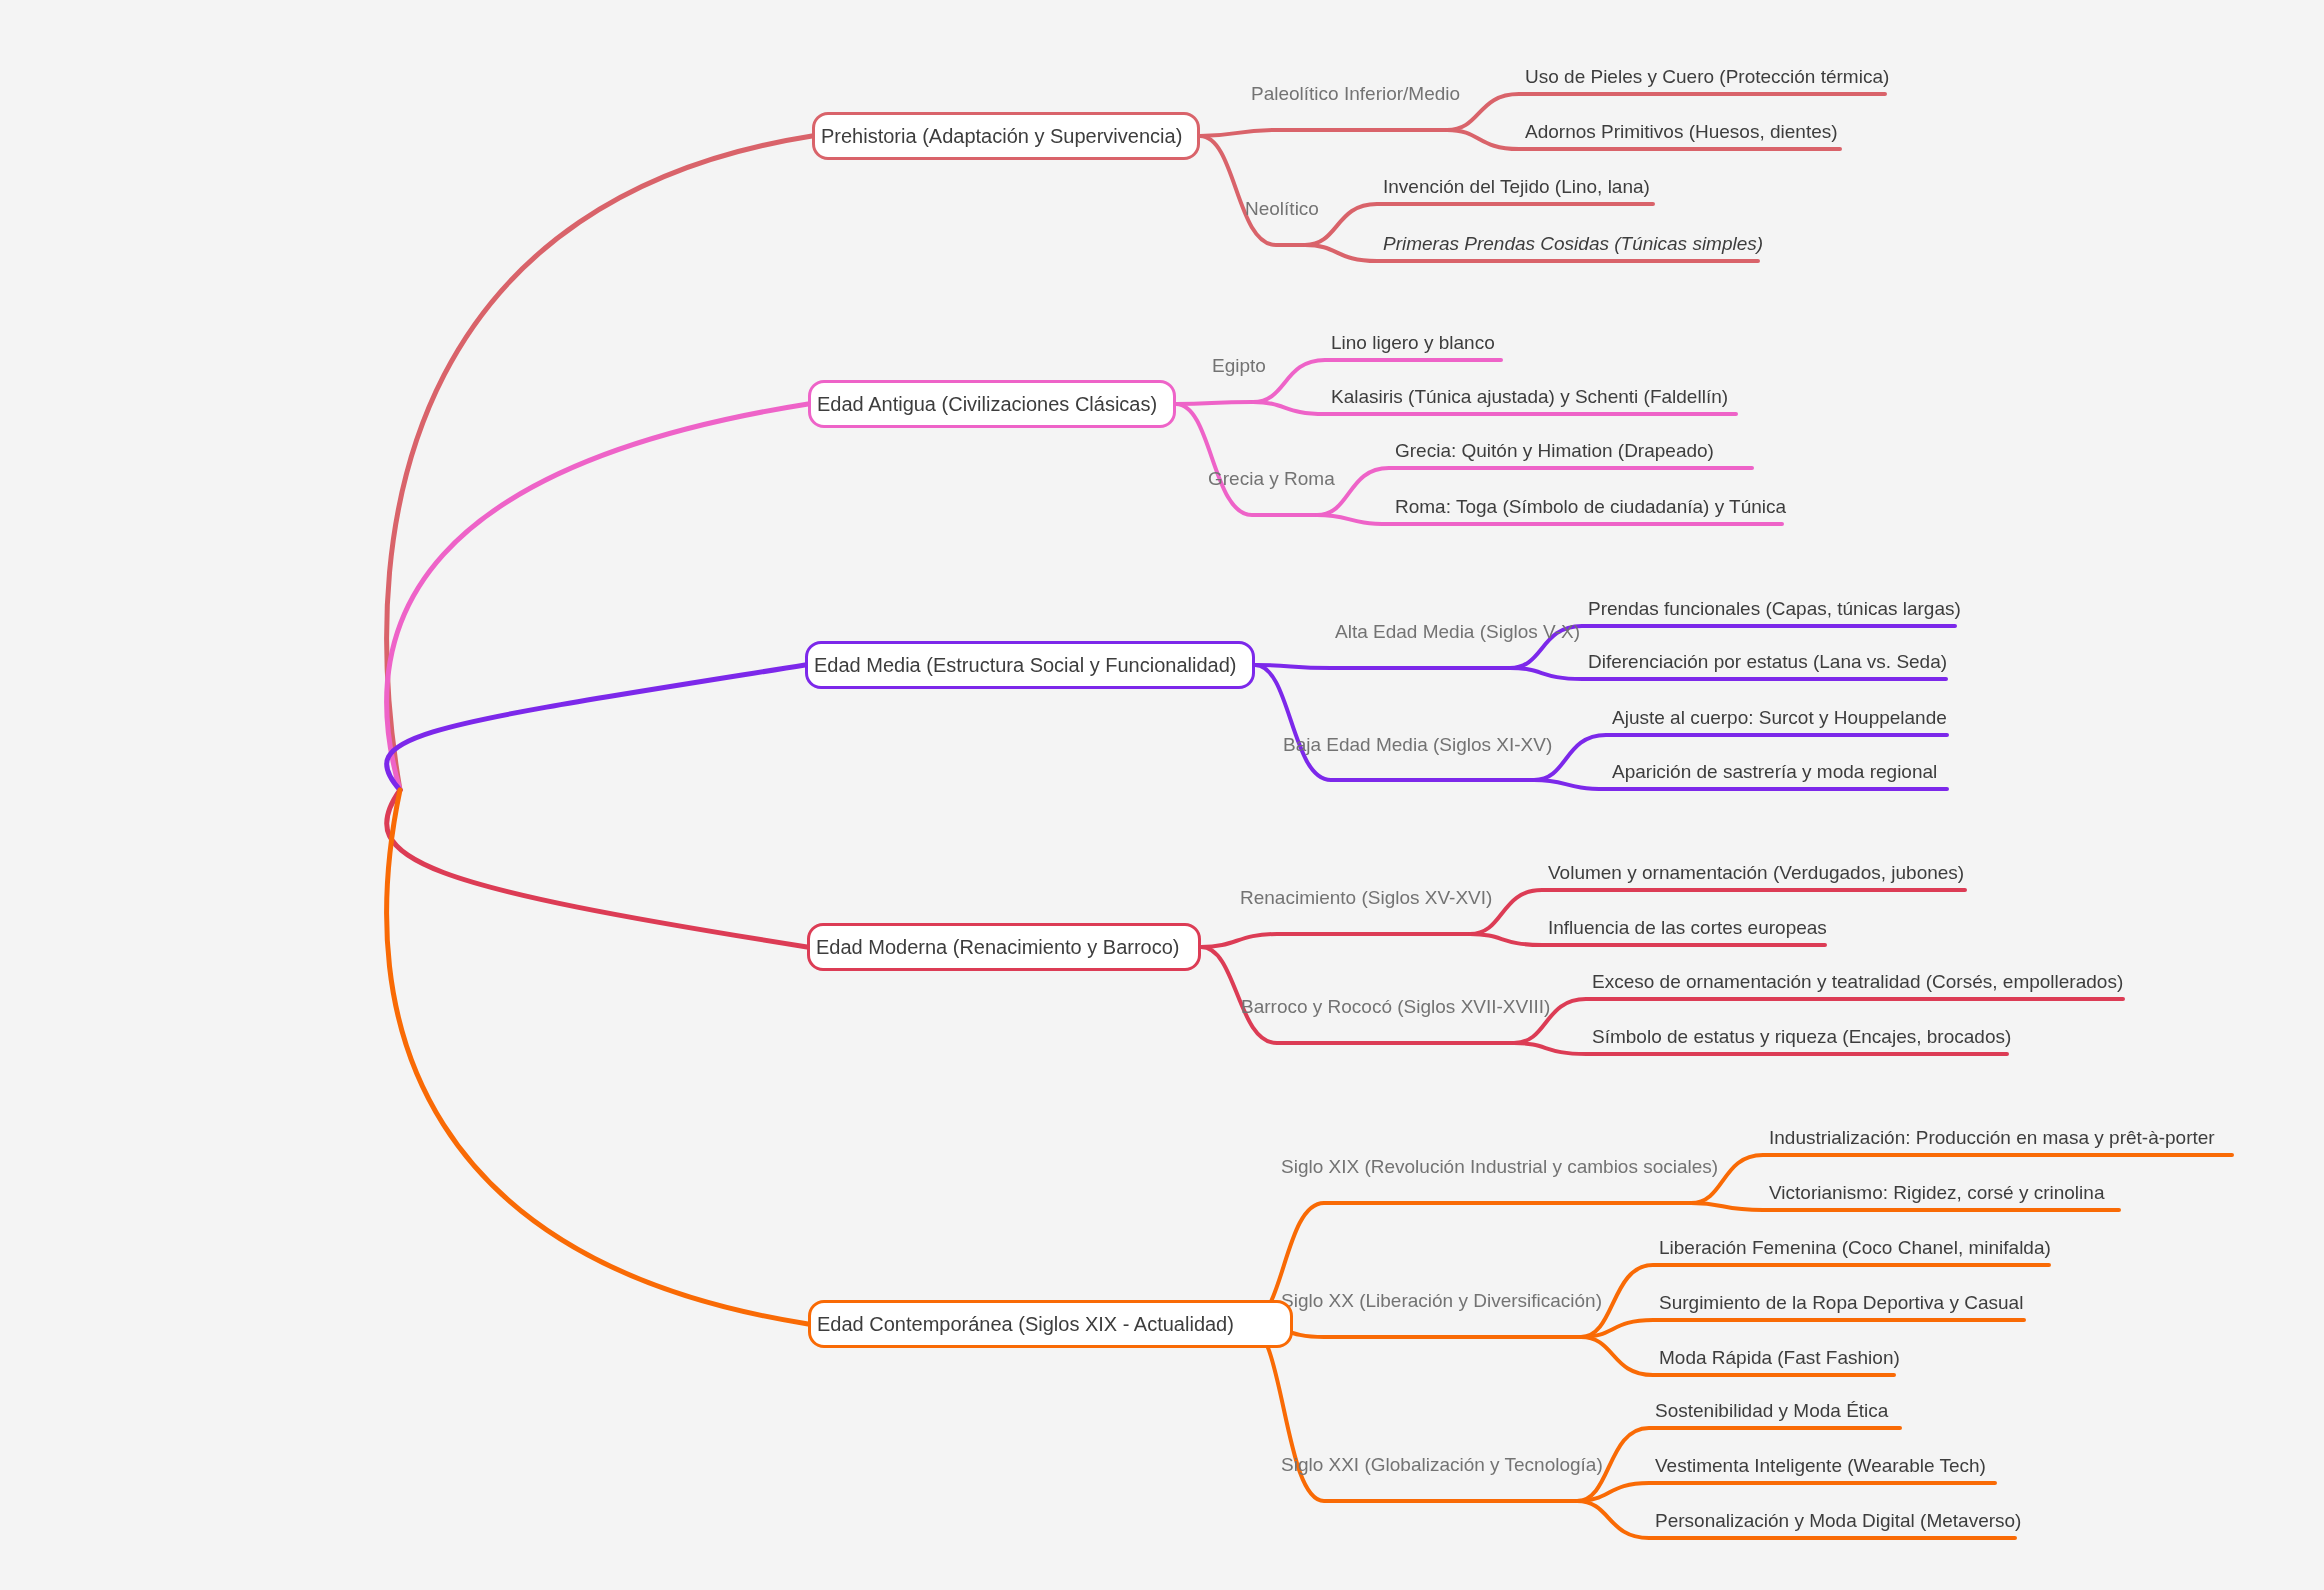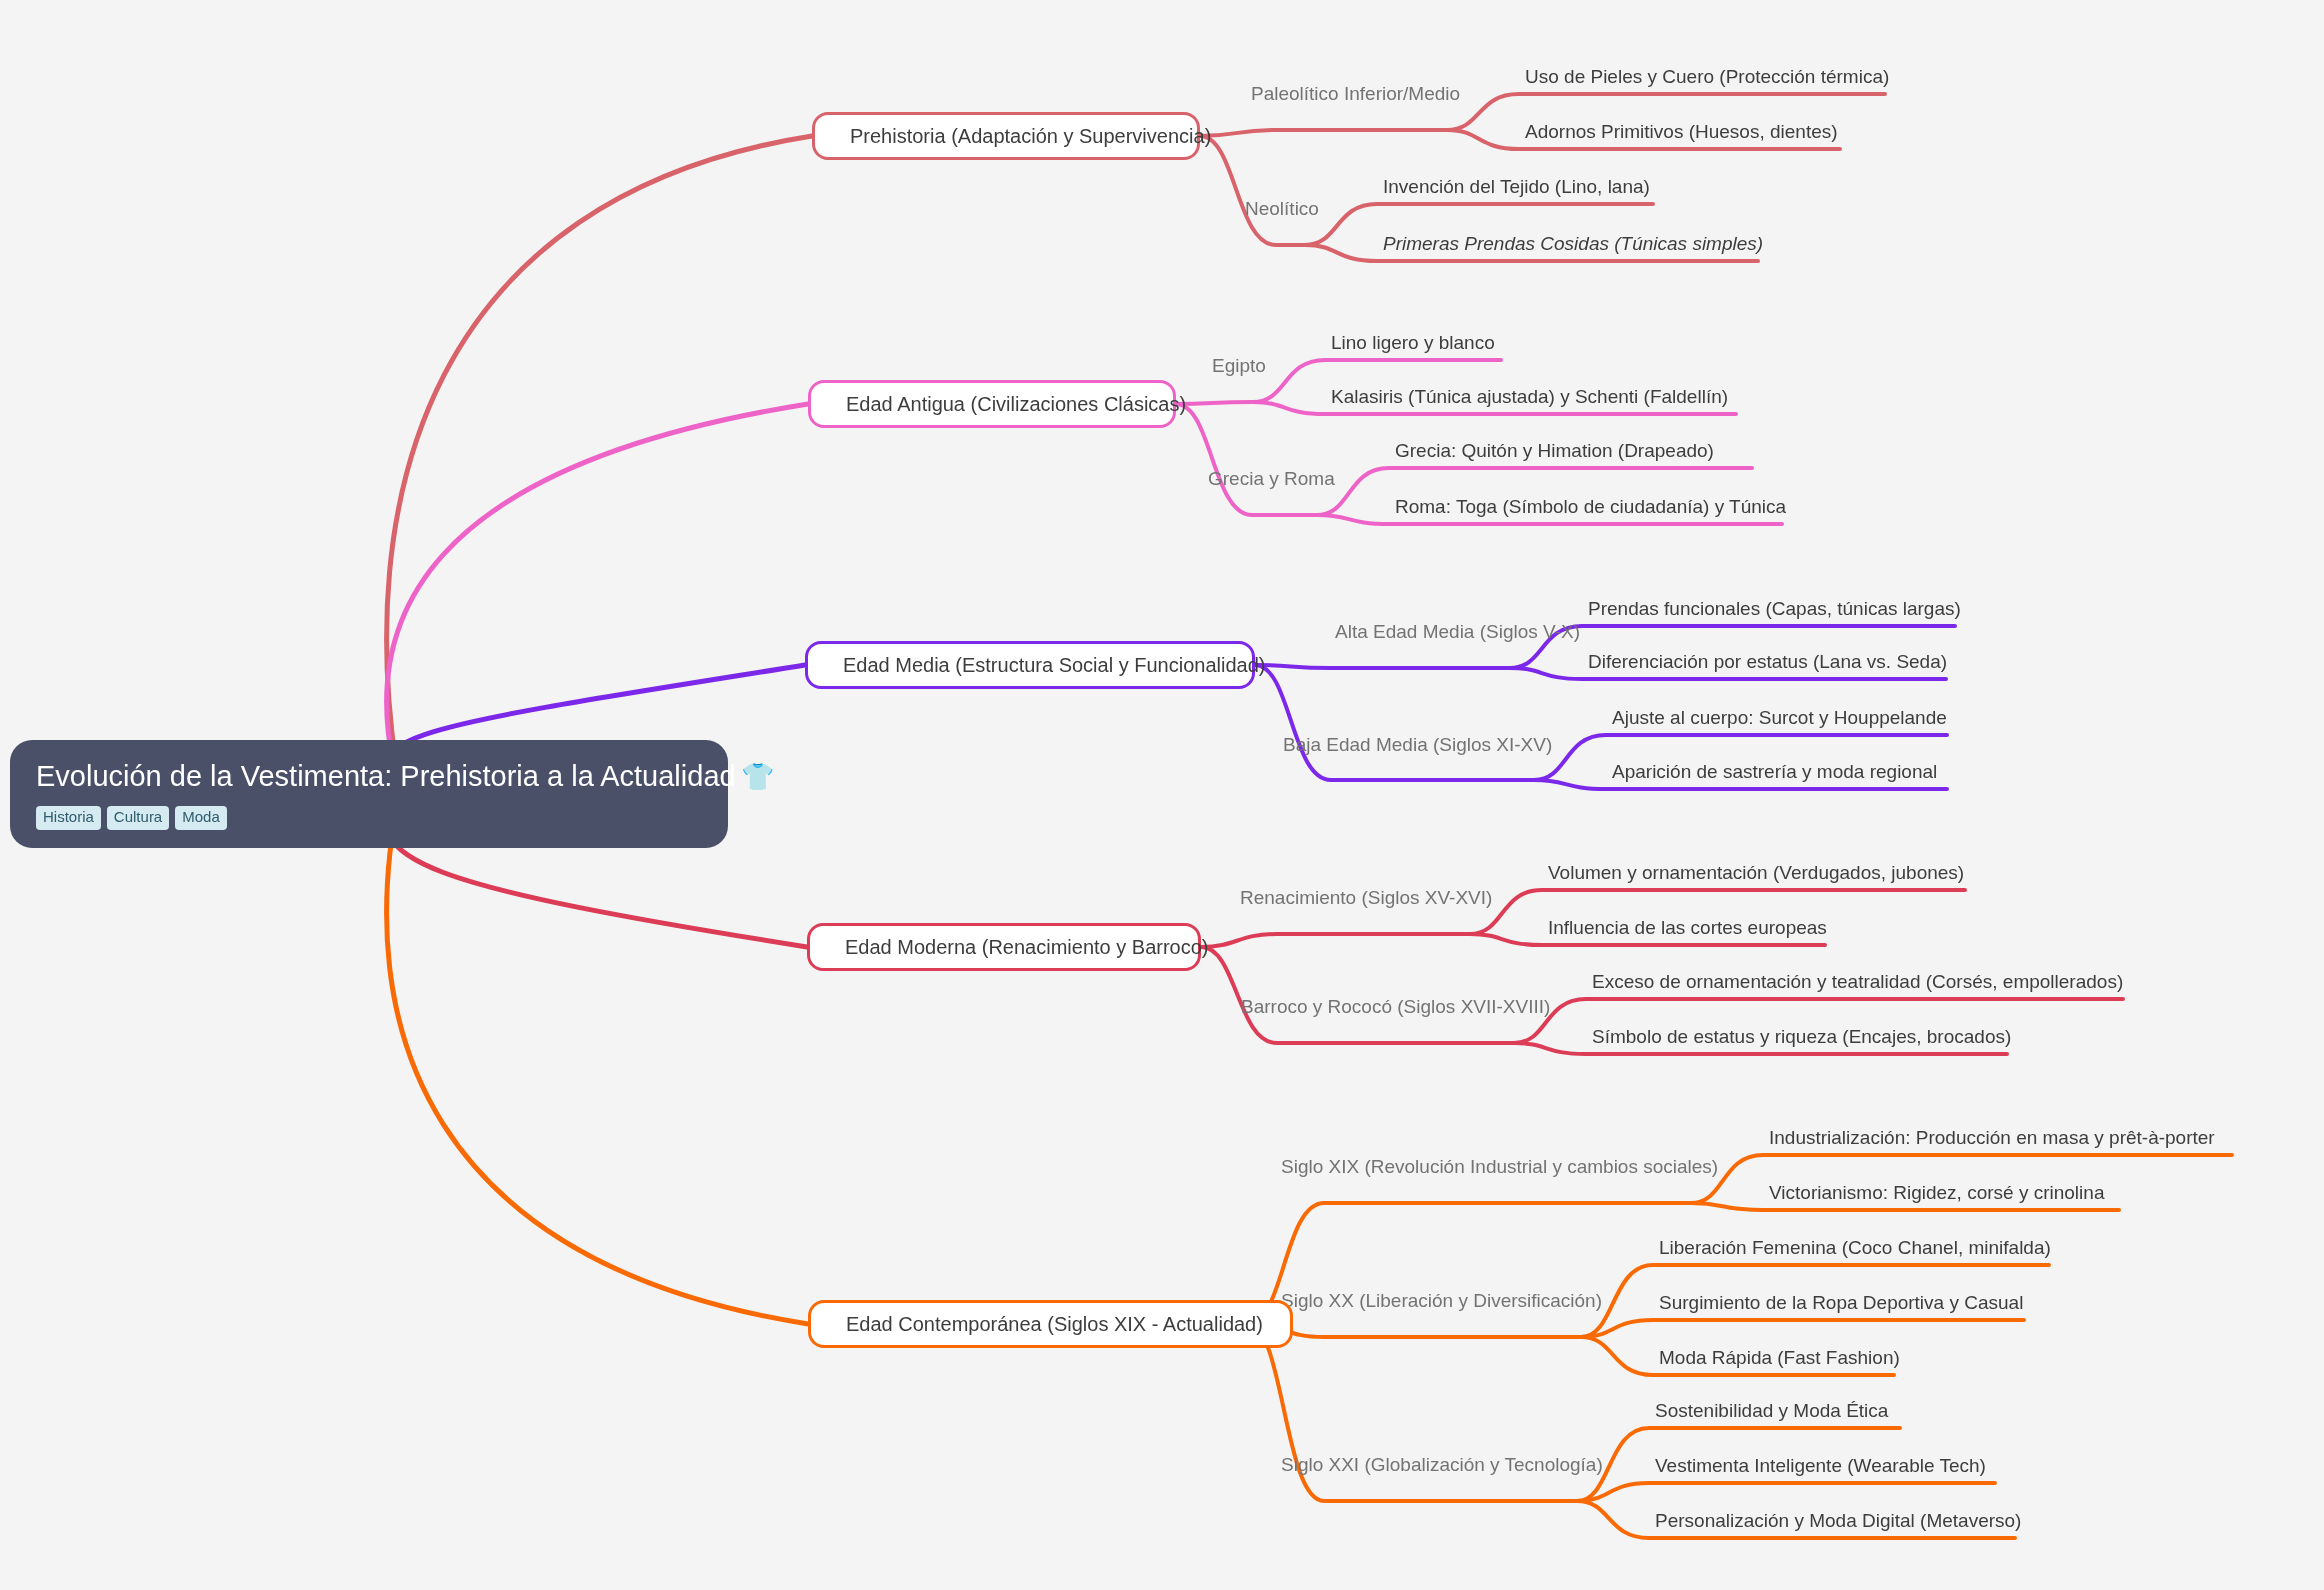--- a/index.html
+++ b/index.html
@@ -57,21 +57,21 @@
     white-space: nowrap;
     line-height: 1.25;
   }
 
   
   .l1-node {
     position: absolute;
     background: #ffffff;
     border: 3px solid #888;
     border-radius: 16px;
-    padding: 9px 35px;
+    padding: 9px 6px;
     box-sizing: border-box;
     font-size: 20px;
     color: #3d3d3d;
     white-space: nowrap;
     z-index: 4;
     line-height: 1.2;
   }
 
   
   .l2-node {
@@ -134,30 +134,20 @@
       <path d="M 1248 1324 C 1284 1324, 1284 1337, 1324 1337 L 1581 1337" fill="none" stroke="#f96a05" stroke-width="4" stroke-linecap="round" stroke-linejoin="round"></path>
       <path d="M 1581 1337 C 1615 1337, 1611 1265, 1653 1265 L 2049 1265" fill="none" stroke="#f96a05" stroke-width="4" stroke-linecap="round" stroke-linejoin="round"></path>
       <path d="M 1581 1337 C 1615 1337, 1611 1320, 1653 1320 L 2024 1320" fill="none" stroke="#f96a05" stroke-width="4" stroke-linecap="round" stroke-linejoin="round"></path>
       <path d="M 1581 1337 C 1615 1337, 1611 1375, 1653 1375 L 1894 1375" fill="none" stroke="#f96a05" stroke-width="4" stroke-linecap="round" stroke-linejoin="round"></path>
       <path d="M 1248 1324 C 1284 1324, 1284 1501, 1324 1501 L 1577 1501" fill="none" stroke="#f96a05" stroke-width="4" stroke-linecap="round" stroke-linejoin="round"></path>
       <path d="M 1577 1501 C 1611 1501, 1607 1428, 1649 1428 L 1900 1428" fill="none" stroke="#f96a05" stroke-width="4" stroke-linecap="round" stroke-linejoin="round"></path>
       <path d="M 1577 1501 C 1611 1501, 1607 1483, 1649 1483 L 1995 1483" fill="none" stroke="#f96a05" stroke-width="4" stroke-linecap="round" stroke-linejoin="round"></path>
       <path d="M 1577 1501 C 1611 1501, 1607 1538, 1649 1538 L 2015 1538" fill="none" stroke="#f96a05" stroke-width="4" stroke-linecap="round" stroke-linejoin="round"></path>
     </svg>
 
-  <div class="root-node" id="root-node" style="left:10px; top:740px; width:718px;">
-    <div class="root-title">
-      <span>Evolución de la Vestimenta: Prehistoria a la Actualidad</span><span class="root-emoji">👕</span>
-    </div>
-    <div class="root-tags" id="root-tags">
-        <span class="root-tag">Historia</span>
-        <span class="root-tag">Cultura</span>
-        <span class="root-tag">Moda</span>
-      </div>
-  </div>
 
   <div id="nodes-layer">
       <div class="l1-node" style="left: 812px; width: 388px; top: 112px; border-color: rgb(217, 99, 106);"><span>Prehistoria (Adaptación y Supervivencia)</span></div>
       <div class="l2-node" style="left: 1251px; top: 83px;">Paleolítico Inferior/Medio</div>
       <div class="l3-node" style="left: 1525px; top: 66px;">Uso de Pieles y Cuero (Protección térmica)</div>
       <div class="l3-node" style="left: 1525px; top: 121px;">Adornos Primitivos (Huesos, dientes)</div>
       <div class="l2-node" style="left: 1245px; top: 198px;">Neolítico</div>
       <div class="l3-node" style="left: 1383px; top: 176px;">Invención del Tejido (Lino, lana)</div>
       <div class="l3-node" style="left: 1383px; top: 233px; font-style: italic;">Primeras Prendas Cosidas (Túnicas simples)</div>
       <div class="l1-node" style="left: 808px; width: 368px; top: 380px; border-color: rgb(238, 99, 200);"><span>Edad Antigua (Civilizaciones Clásicas)</span></div>

